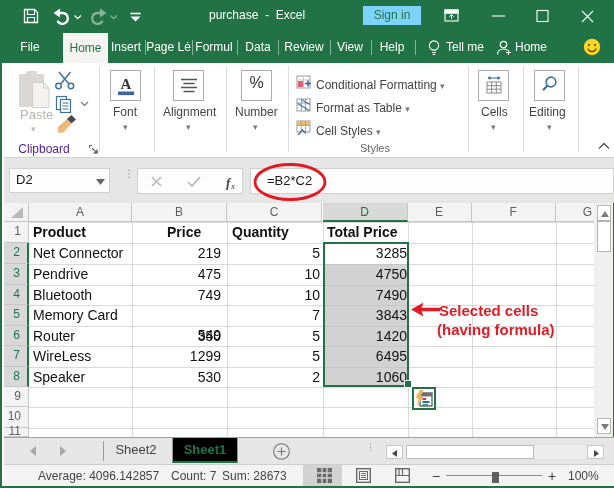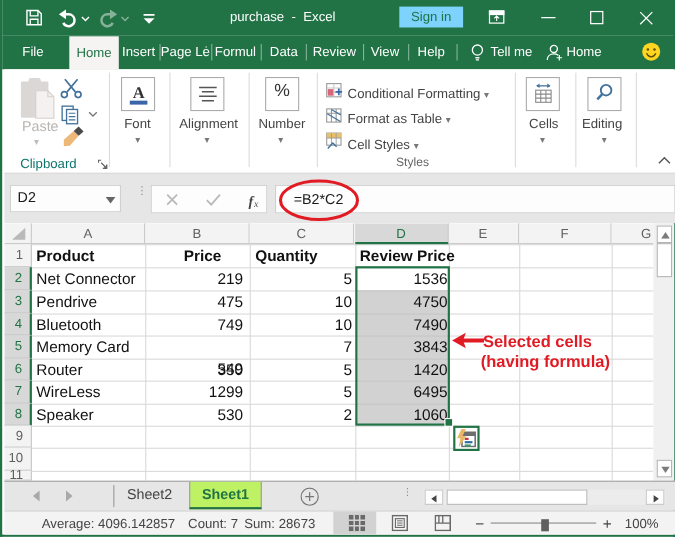--- a/index.html
+++ b/index.html
@@ -152,21 +152,21 @@
       </g>
       <path d="M45.5 32 h6 M45.5 35 h6 M45.5 38 h6" stroke="#41719c" stroke-width="1"></path>
 
       <path d="M41 56 l9 -8 l4.5 4.5 l-8 9 l-5.5 0.5 z" fill="#eeb879"></path>
       <path d="M50 48 l4.5 -4 l4.5 4.5 l-4.5 4 z" fill="#4a4a4a"></path>
 
       <path d="M64 31 l3.5 3.5 l3.5 -3.5" stroke="#777" stroke-width="1.2" fill="none"></path>
     </svg>
     <div class="glabel" style="top:44px;left:16px;color:#b8b4b1;font-size:13px;">Paste</div>
     <div class="gchev" style="top:61px;left:27px;color:#c0bcb9;">▾</div>
-    <div class="grouplbl" style="left:12px;width:56px;font-size:12px;color:#0f766e;">Clipboard</div>
+    <div class="grouplbl" style="left:12px;width:56px;font-size:12px;color:#4c1d95;">Clipboard</div>
     <svg class="abs" style="top:82px;left:85px" width="9" height="9" viewBox="0 0 9 9">
       <g stroke="#666" stroke-width="1.1" fill="none">
           <path d="M0.5 3 V0.5 H3 M3 3 L8 8 M8 4.5 V8 H4.5"></path>
         </g>
       <path d="M8.5 8.5 L4.5 8.5 L8.5 4.5 Z" fill="#666"></path>
     </svg>
 
     <div class="bigbox" style="left:106px;"></div>
     <svg class="abs" style="top:11px;left:112px" width="20" height="22" viewBox="0 0 20 22">
       <text x="10" y="15" font-size="15" font-weight="bold" fill="#333" text-anchor="middle" font-family="Liberation Serif,serif">A</text>
@@ -297,25 +297,25 @@
     <div class="rowhdr selrow" style="top:102px;height:20.5px;line-height:18.5px;">5</div>
     <div class="rowhdr selrow" style="top:122.5px;height:20.5px;line-height:18.5px;">6</div>
     <div class="rowhdr selrow" style="top:143px;height:20.5px;line-height:18.5px;">7</div>
     <div class="rowhdr selrow" style="top:163.5px;height:20.5px;line-height:18.5px;">8</div>
     <div class="rowhdr" style="top:184px;height:20px;line-height:18px;">9</div>
     <div class="rowhdr" style="top:204px;height:20.5px;line-height:18.5px;">10</div>
     <div class="rowhdr" style="top:224.5px;height:9.5px;line-height:7.5px;">11</div>
     <div class="cell bold" style="left:29px;top:19px;height:21px;line-height:21px;">Product</div>
     <div class="cell bold" style="left:132px;top:19px;height:21px;line-height:21px;margin-left:31px;">Price</div>
     <div class="cell bold" style="left:228px;top:19px;height:21px;line-height:21px;">Quantity</div>
-    <div class="cell bold" style="left:323px;top:19px;height:21px;line-height:21px;">Review Price</div>
+    <div class="cell bold" style="left:323px;top:19px;height:21px;line-height:21px;">Total Price</div>
     <div class="cell" style="left:29px;top:40px;height:21px;line-height:21px;">Net Connector</div>
     <div class="cell" style="right:373px;top:40px;height:21px;line-height:21px;">219</div>
     <div class="cell" style="right:274px;top:40px;height:21px;line-height:21px;">5</div>
-    <div class="cell" style="right:187px;top:40px;height:21px;line-height:21px;">1536</div>
+    <div class="cell" style="right:187px;top:40px;height:21px;line-height:21px;">3285</div>
     <div class="cell" style="left:29px;top:61px;height:20.5px;line-height:20.5px;">Pendrive</div>
     <div class="cell" style="right:373px;top:61px;height:20.5px;line-height:20.5px;">475</div>
     <div class="cell" style="right:274px;top:61px;height:20.5px;line-height:20.5px;">10</div>
     <div class="cell" style="right:187px;top:61px;height:20.5px;line-height:20.5px;">4750</div>
     <div class="cell" style="left:29px;top:81.5px;height:20.5px;line-height:20.5px;">Bluetooth</div>
     <div class="cell" style="right:373px;top:81.5px;height:20.5px;line-height:20.5px;">749</div>
     <div class="cell" style="right:274px;top:81.5px;height:20.5px;line-height:20.5px;">10</div>
     <div class="cell" style="right:187px;top:81.5px;height:20.5px;line-height:20.5px;">7490</div>
     <div class="cell" style="left:29px;top:102px;height:20.5px;line-height:20.5px;">Memory Card</div>
     <div class="cell" style="right:373px;top:102px;height:20.5px;line-height:20.5px;margin-top:20px;">549</div>
@@ -368,21 +368,21 @@
       </svg>
   </div>
 
   <div class="sheetbar">
     <svg class="abs" style="left:25px;top:8px" width="38" height="10" viewBox="0 0 38 10">
         <path d="M7 0 L1 5 L7 10" fill="#a9a9a9" stroke="none"></path>
         <path d="M31 0 L37 5 L31 10" fill="#a9a9a9"></path>
       </svg>
     <div class="abs" style="left:99px;top:3px;width:1px;height:20px;background:#9a9a9a;"></div>
     <div class="abs" style="left:98px;top:0;width:68px;height:23px;text-align:center;line-height:23px;">Sheet2</div>
-    <div class="abs" style="left:168px;top:0;width:64px;height:23px;background:#bef264;border-left:1px solid #9a9a9a;border-right:1px solid #9a9a9a;border-bottom:2px solid #217346;box-sizing:content-box;text-align:center;line-height:23px;font-weight:bold;color:#217346;">Sheet1</div>
+    <div class="abs" style="left:168px;top:0;width:64px;height:23px;background:#000000;border-left:1px solid #9a9a9a;border-right:1px solid #9a9a9a;border-bottom:2px solid #217346;box-sizing:content-box;text-align:center;line-height:23px;font-weight:bold;color:#217346;">Sheet1</div>
     <svg class="abs" style="left:269px;top:5px" width="17" height="17" viewBox="0 0 17 17">
       <circle cx="8.5" cy="8.5" r="7.8" fill="none" stroke="#767676" stroke-width="1.1"></circle>
       <path d="M8.5 4.5 v8 M4.5 8.5 h8" stroke="#767676" stroke-width="1.1"></path>
     </svg>
     <div class="abs" style="left:362px;top:7px;width:4px;height:14px;color:#8a8a8a;font-size:9px;line-height:5px;">⋮</div>
 
     <div class="abs" style="left:381px;top:7px;width:220px;height:14px;background:#ececec;"></div>
     <div class="abs" style="left:382px;top:7px;width:17px;height:14px;background:#fdfdfd;border:1px solid #c6c6c6;box-sizing:border-box;">
         <svg style="position:absolute;left:5px;top:3.5px" width="5" height="7" viewBox="0 0 5 7">
           <path d="M5 0 L0 3.5 L5 7 Z" fill="#444"></path>

